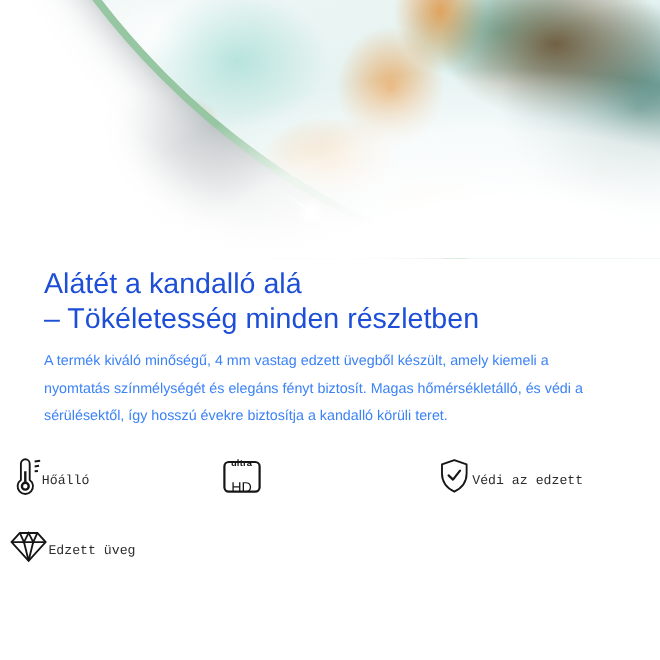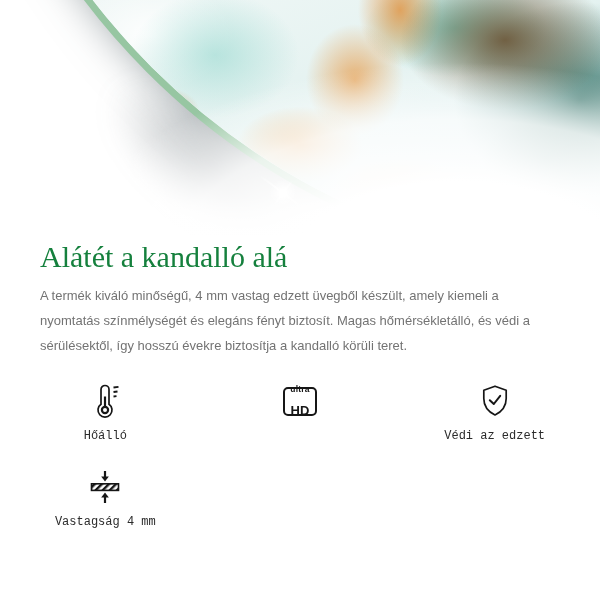--- a/index.html
+++ b/index.html
@@ -42,37 +42,37 @@
 
   .sparkle { position:absolute; left:283px; top:193px; width:0; height:0; }
   .sparkle .glow { position:absolute; left:-14px; top:-14px; width:28px; height:28px; border-radius:50%;
     background: radial-gradient(circle, #fff 0 18%, rgba(255,255,255,.55) 35%, rgba(255,255,255,0) 70%); }
   .sparkle .ray-h { position:absolute; left:-30px; top:-1px; width:60px; height:2px; transform:rotate(37deg);
     background: linear-gradient(90deg, rgba(255,255,255,0), #fff 45%, #fff 55%, rgba(255,255,255,0)); }
   .sparkle .ray-v { position:absolute; left:-1px; top:-16px; width:2px; height:32px; transform:rotate(37deg);
     background: linear-gradient(180deg, rgba(255,255,255,0), #fff 45%, #fff 55%, rgba(255,255,255,0)); }
 
   
-  .title { margin:6px 40px 0; font-family:Liberation Serif, serif;
-           font-weight:400; font-size:30px; line-height:32px; color:#15803d; }
-  .description { margin:10px 40px 0; max-width:524px; font-size:13px; line-height:25px; color:#737373; }
+  .title { margin:6px 40px 0; font-family:Liberation Sans, sans-serif;
+           font-weight:400; font-size:26px; line-height:32px; color:#1d4ed8; }
+  .description { margin:10px 40px 0; max-width:524px; font-size:13px; line-height:25px; color:#3b82f6; }
 
   
   .features { margin-top:23px; padding:0 8px; display:grid;
               grid-template-columns:repeat(3,1fr); row-gap:24px; }
-  .feature { display:flex; flex-direction:column; align-items:center; text-align:center; }
+  .feature { display:flex; flex-direction:row; align-items:center; text-align:center; }
   .icon-box { height:40px; display:flex; align-items:center; justify-content:center; }
   .feature-label { margin-top:8px; font-size:12px; color:#2b2b2b;font-family:Liberation Mono, monospace; }
 
   .icon-svg { stroke:#161616; fill:none; stroke-width:1.7; }
   .hd-box { width:34px; height:29px; border:2px solid #161616; border-radius:5px;
             display:flex; flex-direction:column; align-items:center; justify-content:center;
             color:#161616; line-height:1; }
   .hd-box .hd-top { font-size:8.5px; font-weight:700; letter-spacing:.2px; }
-  .hd-box .hd-bottom { font-size:13px; font-weight:700; margin-top:10px; }
+  .hd-box .hd-bottom { font-size:13px; font-weight:400; margin-top:10px; }
   .stripes { width:38px; height:32px;
              background: repeating-linear-gradient(135deg, #161616 0 3px, transparent 3px 6px);
              clip-path: polygon(0 100%, 76% 4%, 100% 100%); }
 </style>
 </head>
 <body>
 
 <div class="hero">
   <div class="hero-shadow"></div>
   <div class="disc">
@@ -81,20 +81,21 @@
   <div class="hero-fade"></div>
   <div class="sparkle">
     <div class="ray-h"></div>
       <div class="ray-v"></div>
       <div class="glow"></div>
   </div>
 </div>
 
 <h1 class="title">
   <div>Alátét a kandalló alá</div>
+  <div>– Tökéletesség minden részletben</div>
 </h1>
 
 <p class="description">A termék kiváló minőségű, 4 mm vastag edzett üvegből készült, amely kiemeli a nyomtatás színmélységét és elegáns fényt biztosít. Magas hőmérsékletálló, és védi a sérülésektől, így hosszú évekre biztosítja a kandalló körüli teret.</p>
 
 <div class="features">
 
   <div class="feature">
     <div class="icon-box">
       <svg class="icon-svg" width="30" height="36" viewBox="0 0 30 36">
         <path d="M11,21.3 L11,6.5 A4,4 0 0 1 19,6.5 L19,21.3 A7,7 0 1 1 11,21.3 Z"></path>
@@ -120,33 +121,27 @@
   <div class="feature">
     <div class="icon-box">
       <svg class="icon-svg" width="32" height="34" viewBox="0 0 32 34" stroke-linejoin="round">
         <path d="M16,2.2 L27.2,6.2 L27.2,14.5 C27.2,22.5 22.6,27.8 16,31 C9.4,27.8 4.8,22.5 4.8,14.5 L4.8,6.2 Z"></path>
         <polyline points="10.8,16.2 14.8,20 21.2,11.8" stroke-width="2" stroke-linecap="round"></polyline>
       </svg>
     </div>
     <div class="feature-label">Védi az edzett</div>
   </div>
 
+  <div class="feature">
+    <div class="icon-box">
+      <svg class="icon-svg" width="36" height="30" viewBox="0 0 36 30" stroke-width="1.6">
+        <path d="M10,2.5 L26,2.5 L33.5,10.8 L18,27.8 L2.5,10.8 Z"></path>
+        <path d="M2.5,10.8 L33.5,10.8"></path>
+        <path d="M10,2.5 L13.8,10.8 L18,2.5 L22.2,10.8 L26,2.5"></path>
+        <path d="M13.8,10.8 L18,27.8 M22.2,10.8 L18,27.8"></path>
+      </svg>
+    </div>
+    <div class="feature-label">Edzett üveg</div>
+  </div>
 
 
-  <div class="feature">
-    <div class="icon-box">
-      <svg width="36" height="36" viewBox="0 0 36 36">
-        <defs>
-          <pattern id="hatch" patternUnits="userSpaceOnUse" width="5" height="5" patternTransform="rotate(45)">
-            <rect x="0" y="0" width="2.4" height="5" fill="#161616"></rect>
-          </pattern>
-        </defs>
-        <rect x="4.5" y="14.8" width="27" height="6.6" fill="url(#hatch)" stroke="#161616" stroke-width="1.6"></rect>
-        <line x1="18" y1="2" x2="18" y2="8.5" stroke="#161616" stroke-width="2.2"></line>
-        <polygon points="14.2,7.5 21.8,7.5 18,12.6" fill="#161616"></polygon>
-        <line x1="18" y1="34" x2="18" y2="27.5" stroke="#161616" stroke-width="2.2"></line>
-        <polygon points="14.2,28.5 21.8,28.5 18,23.4" fill="#161616"></polygon>
-      </svg>
-    </div>
-    <div class="feature-label">Vastagság 4 mm</div>
-  </div>
 
 </div>
 
 </body></html>

